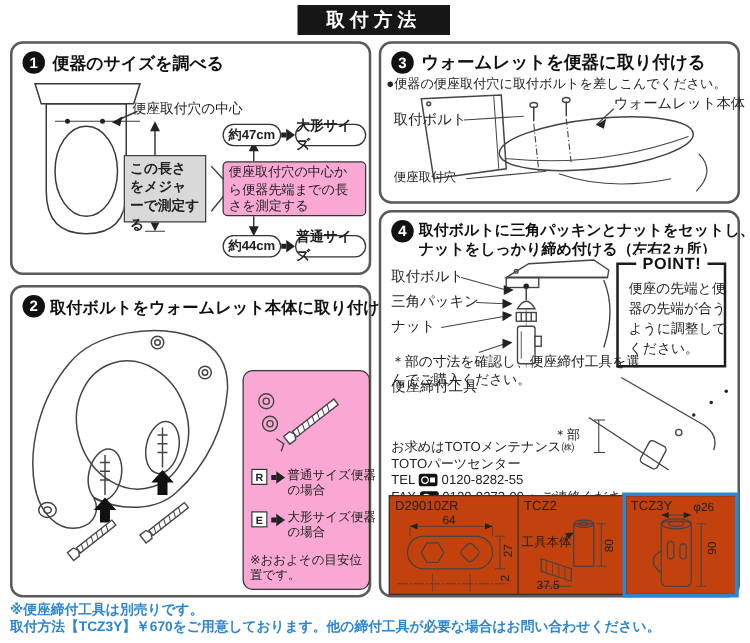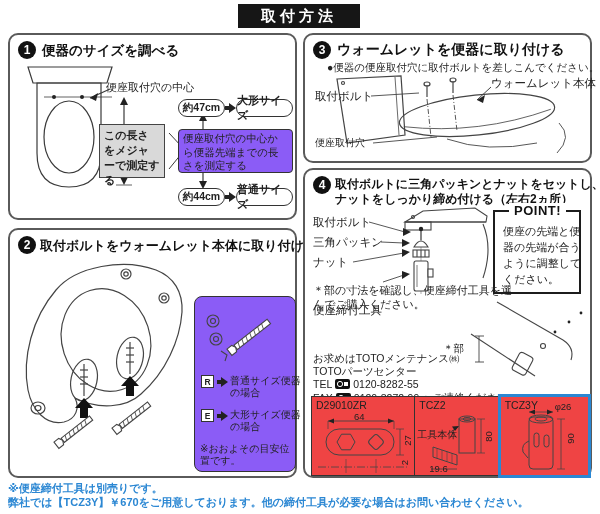--- a/index.html
+++ b/index.html
@@ -9,34 +9,34 @@
   .panel{position:absolute;border:2px solid #5a5a5a;border-radius:10px;background:#fff;box-sizing:border-box;}
   .hdrbox{position:absolute;left:238px;top:4px;width:122px;height:24px;background:#161616;color:#fff;
           font-weight:bold;font-size:15px;letter-spacing:4px;display:flex;align-items:center;justify-content:center;}
   .step-num{position:absolute;width:18px;height:18px;border-radius:50%;background:#111;color:#fff;
             font-weight:bold;font-size:12px;display:flex;align-items:center;justify-content:center;}
   .step-title{position:absolute;font-weight:bold;font-size:13.5px;white-space:nowrap;color:#111;}
   .t{position:absolute;line-height:1.2;color:#222;}
   .nw{white-space:nowrap;}
   .pill{position:absolute;border:1.5px solid #333;border-radius:10px;background:#fff;font-size:10.5px;
         font-weight:bold;display:flex;align-items:center;justify-content:center;box-sizing:border-box;}
-  .rbox{position:absolute;border:1.5px solid #333;background:#8b5cf6;box-sizing:border-box;}
+  .rbox{position:absolute;border:1.5px solid #333;background:#f9a8d4;box-sizing:border-box;}
   .graybox{position:absolute;border:1px solid #444;background:#d9d9d9;box-sizing:border-box;
            font-size:11px;font-weight:bold;line-height:1.35;padding:3px 4px;}
   .blockarrow{position:absolute;display:inline-flex;align-items:center;}
   .blockarrow .stem{display:block;width:4px;height:4px;background:#222;}
   .blockarrow .head{display:block;width:0;height:0;border:5px solid transparent;border-left:7px solid #222;border-right:none;}
   .boxed{display:inline-flex;align-items:center;justify-content:center;width:13px;height:13px;
          border:1.2px solid #333;font-size:8.5px;font-weight:bold;box-sizing:border-box;background:#fff;}
   .pointbox{position:absolute;border:2px solid #1c1c1c;background:#fff;box-sizing:border-box;}
   .pointtitle{position:absolute;top:-9px;left:14px;background:#fff;padding:0 5px;font-weight:bold;
               font-size:13px;color:#111;letter-spacing:.5px;}
   .rot{transform:rotate(-90deg);transform-origin:center;}
   .blue{color:var(--accent,#2b87d3);}
-  .cellwrap{position:absolute;display:flex;border:1px solid #333;background:#ef4444;box-sizing:border-box;}
+  .cellwrap{position:absolute;display:flex;border:1px solid #333;background:#c2410c;box-sizing:border-box;}
   .cell{position:relative;border-right:1px solid #333;box-sizing:border-box;}
   .cell:last-child{border-right:none;}
   .hl{box-shadow:0 0 0 3px var(--accent,#2b87d3);z-index:3;}
   svg{position:absolute;overflow:visible;}
   .dim{font-size:9.5px;color:#222;position:absolute;white-space:nowrap;}
 </style>
 </head>
 <body>
 
 <div class="page">
@@ -186,21 +186,21 @@
           </span>
         <span class="t" style="position:relative;width:72px;font-size:10px;">大形サイズ便器の場合</span>
       </div>
       <div class="t" style="left:5px;top:146px;width:92px;font-size:10px;">※おおよその目安位置です。</div>
     </div>
   </div>
 
   <div class="panel" style="left:303px;top:33px;width:289px;height:130px;">
     <div class="step-num" style="left:8px;top:6px;">3</div>
     <div class="step-title" style="left:32px;top:6px;font-size:14px;">ウォームレットを便器に取り付ける</div>
-    <div class="t nw" style="left:22px;top:26px;font-size:10.5px;">●便器の便座取付穴に取付ボルトを差しこんでください。</div>
+    <div class="t nw" style="left:4px;top:26px;font-size:10.5px;">●便器の便座取付穴に取付ボルトを差しこんでください。</div>
 
     <svg style="left:2px;top:40px;" width="284" height="86" viewBox="0 0 284 86">
       <g stroke="#444" stroke-width="1.2" fill="none">
         <polygon points="30,4 94,1 98,60 40,68"></polygon>
         <line x1="88" y1="2" x2="92" y2="60" stroke-width="0.8"></line>
         <circle cx="36" cy="8" r="1.5"></circle>
         <g transform="rotate(-6 170 40)">
           <ellipse cx="170" cy="40" rx="78" ry="20"></ellipse>
           <path d="M96,44 Q170,60 244,42" stroke-width="0.8"></path>
         </g>
@@ -359,21 +359,21 @@
               <line x1="37" y1="42" x2="37" y2="52" stroke-width="0.6"></line>
             <line x1="66" y1="8" x2="66" y2="42" stroke-width="0.8"></line>
             <line x1="62" y1="8" x2="70" y2="8" stroke-width="0.7"></line>
               <line x1="62" y1="42" x2="70" y2="42" stroke-width="0.7"></line>
             <line x1="16" y1="58" x2="42" y2="58" stroke-width="0.8"></line>
             <line x1="34" y1="22" x2="43" y2="16" stroke-width="0.9"></line>
           </g>
           <polygon points="44,15 37,15.5 40,20" fill="#222"></polygon>
         </svg>
         <div class="t nw" style="left:2px;top:32px;font-size:10px;">工具本体</div>
-        <div class="dim" style="left:14px;top:66px;">19.6</div>
+        <div class="dim" style="left:14px;top:66px;">37.5</div>
         <div class="dim rot" style="left:68px;top:34px;">80</div>
       </div>
 
       <div class="cell hl" style="width:88px;">
         <div class="t nw" style="left:4px;top:2px;font-size:10.5px;">TCZ3Y</div>
         <svg style="left:0;top:10px;" width="88" height="70" viewBox="0 0 88 70">
           <g stroke="#444" stroke-width="1" fill="none">
             <line x1="28" y1="5" x2="52" y2="5" stroke-width="0.8"></line>
             <rect x="28" y="10" width="24" height="52" rx="4"></rect>
             <ellipse cx="40" cy="12" rx="12" ry="4"></ellipse>
@@ -390,15 +390,15 @@
               <polygon points="52,5 46,2.5 46,7.5"></polygon>
           </g>
         </svg>
         <div class="dim" style="left:54px;top:4px;">φ26</div>
         <div class="dim rot" style="left:64px;top:36px;">90</div>
       </div>
     </div>
   </div>
 
   <div class="t nw blue" style="left:8px;top:482px;font-size:11px;font-weight:bold;">※便座締付工具は別売りです。</div>
-  <div class="t nw blue" style="left:8px;top:496px;font-size:11px;font-weight:bold;">弊社では【TCZ3Y】￥670をご用意しております。他の締付工具が必要な場合はお問い合わせください。</div>
+  <div class="t nw blue" style="left:8px;top:496px;font-size:11px;font-weight:bold;">取付方法【TCZ3Y】￥670をご用意しております。他の締付工具が必要な場合はお問い合わせください。</div>
 
 </div>
 
 </body></html>

